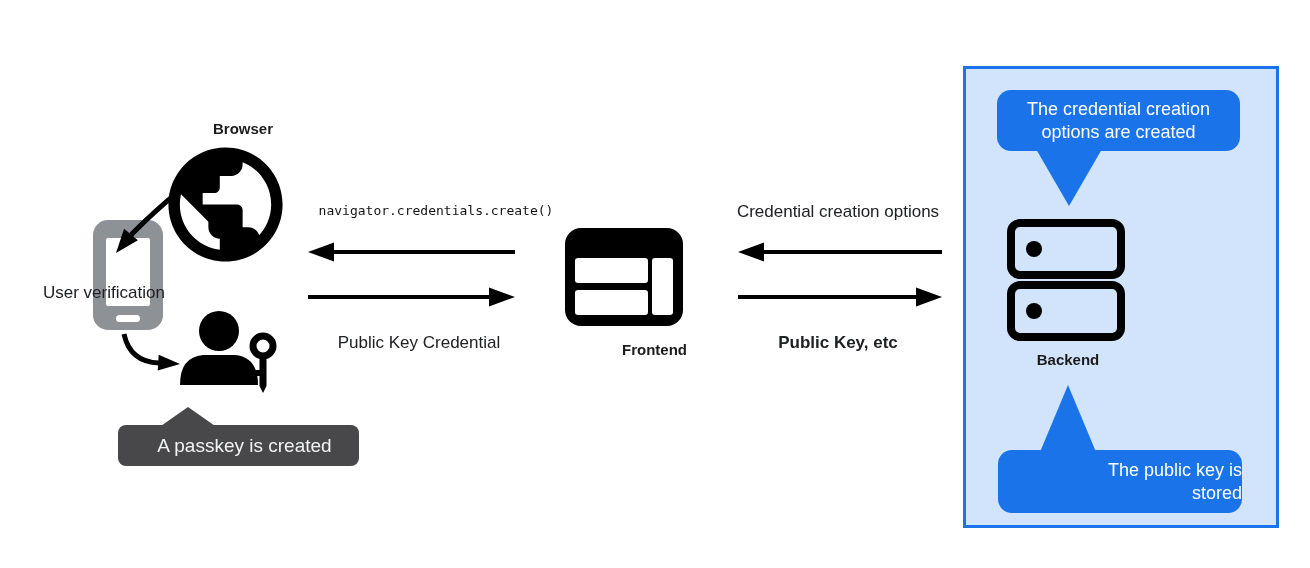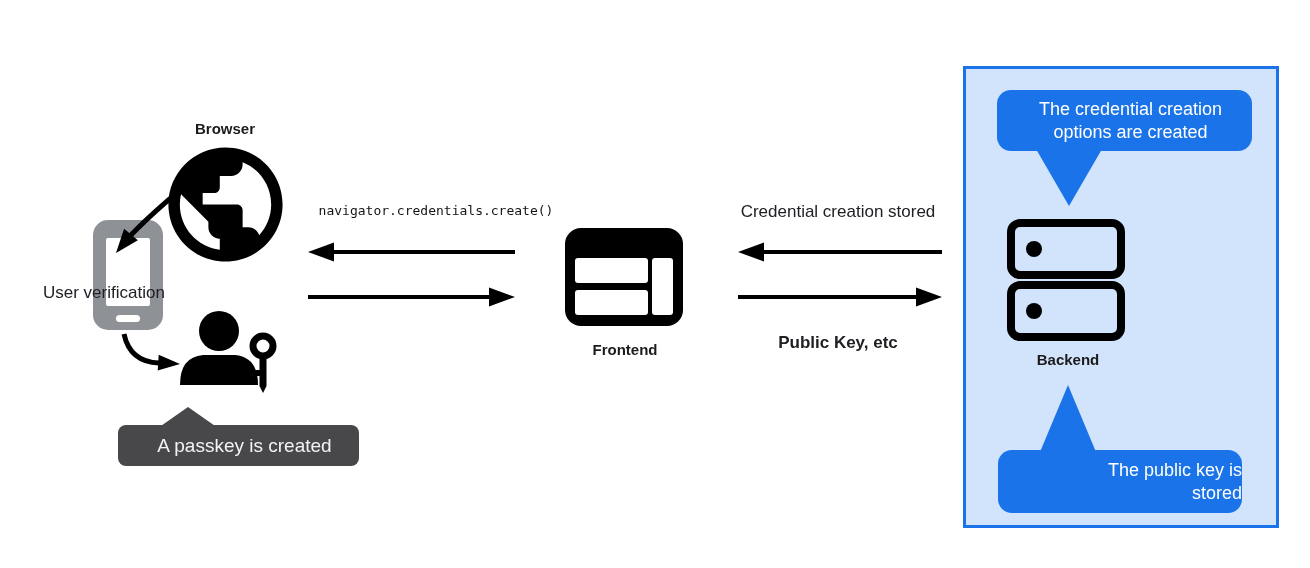--- a/index.html
+++ b/index.html
@@ -7,21 +7,21 @@
     --panel-blue:#d2e3fc;
     --tooltip-gray:#48484a;
     --phone-gray:#8e9297;
     --ink:#202124;
   }
   html,body{margin:0;padding:0;background:#fff;}
   body{width:1310px;height:568px;position:relative;overflow:hidden;
        font-family:"Liberation Sans", sans-serif;color:var(--ink);}
   .abs{position:absolute;}
   .label{font-size:17px;text-align:center;white-space:nowrap;}
-  .label.bold{font-size:15px;font-weight:700;color:#1b1b1b;}
+  .label.bold{font-size:15px;font-weight:700;color:#1b1b1b;text-align:right;}
   .code{font-family:"DejaVu Sans Mono", monospace;font-size:13px;text-align:center;
         white-space:nowrap;color:#141414;}
   
   .tooltip-bubble{background:var(--tooltip-gray);color:#f2f3f4;font-size:19px;
         border-radius:8px;text-align:center;line-height:41px;padding-left:12px;}
   .tooltip-tri{width:0;height:0;border-left:30px solid transparent;
         border-right:30px solid transparent;border-bottom:21px solid var(--tooltip-gray);}
   
   .panel{background:var(--panel-blue);border:3px solid var(--accent-blue);}
   .speech-bubble{background:var(--accent-blue);color:#fff;font-size:18px;line-height:23px;
@@ -75,43 +75,44 @@
 
   <div class="abs code" style="left:286px;top:203px;width:300px;">navigator.credentials.create()</div>
 
   <svg class="abs" style="left:303px;top:238px;" width="218" height="65" viewBox="0 0 218 65">
     <line x1="30" y1="14" x2="212" y2="14" stroke="#000" stroke-width="4"></line>
     <polygon points="5,14 31,4.5 31,23.5" fill="#000"></polygon>
     <line x1="5" y1="59" x2="187" y2="59" stroke="#000" stroke-width="4"></line>
     <polygon points="212,59 186,49.5 186,68.5" fill="#000"></polygon>
   </svg>
 
+  <div class="abs label" style="left:309px;top:333px;width:220px;">Public Key Credential</div>
 
   <svg class="abs" style="left:565px;top:228px;" width="120" height="100" viewBox="0 0 120 100">
     <rect x="0" y="0" width="118" height="98" rx="16" fill="#000"></rect>
     <rect x="10" y="30" width="73" height="25" rx="3" fill="#fff"></rect>
     <rect x="10" y="62" width="73" height="25" rx="3" fill="#fff"></rect>
     <rect x="87" y="30" width="21" height="57" rx="3" fill="#fff"></rect>
   </svg>
   <div class="abs label bold" style="left:563px;top:341px;width:124px;">Frontend</div>
 
-  <div class="abs label" style="left:723px;top:202px;width:230px;">Credential creation stored</div>
+  <div class="abs label" style="left:723px;top:202px;width:230px;">Credential creation options</div>
 
   <svg class="abs" style="left:733px;top:238px;" width="215" height="65" viewBox="0 0 215 65">
     <line x1="30" y1="14" x2="209" y2="14" stroke="#000" stroke-width="4"></line>
     <polygon points="5,14 31,4.5 31,23.5" fill="#000"></polygon>
     <line x1="5" y1="59" x2="184" y2="59" stroke="#000" stroke-width="4"></line>
     <polygon points="209,59 183,49.5 183,68.5" fill="#000"></polygon>
   </svg>
 
   <div class="abs label" style="left:728px;top:333px;width:220px;font-weight:bold;">Public Key, etc</div>
 
   <div class="abs panel" style="left:963px;top:66px;width:310px;height:456px;">
 
-    <div class="abs speech-bubble" style="left:31px;top:21px;width:243px;height:61px;padding-left:12px;">
+    <div class="abs speech-bubble" style="left:31px;top:21px;width:243px;height:61px;">
       <span>The credential creation</span>
       <span>options are created</span>
     </div>
     <div class="abs tri-down" style="left:70px;top:80px;"></div>
 
     <svg class="abs" style="left:39px;top:149px;" width="122" height="125" viewBox="0 0 122 125">
       <rect x="6" y="5" width="110" height="52" rx="9" fill="none" stroke="#000" stroke-width="8"></rect>
       <circle cx="29" cy="31" r="8" fill="#000"></circle>
       <rect x="6" y="67" width="110" height="52" rx="9" fill="none" stroke="#000" stroke-width="8"></rect>
       <circle cx="29" cy="93" r="8" fill="#000"></circle>

